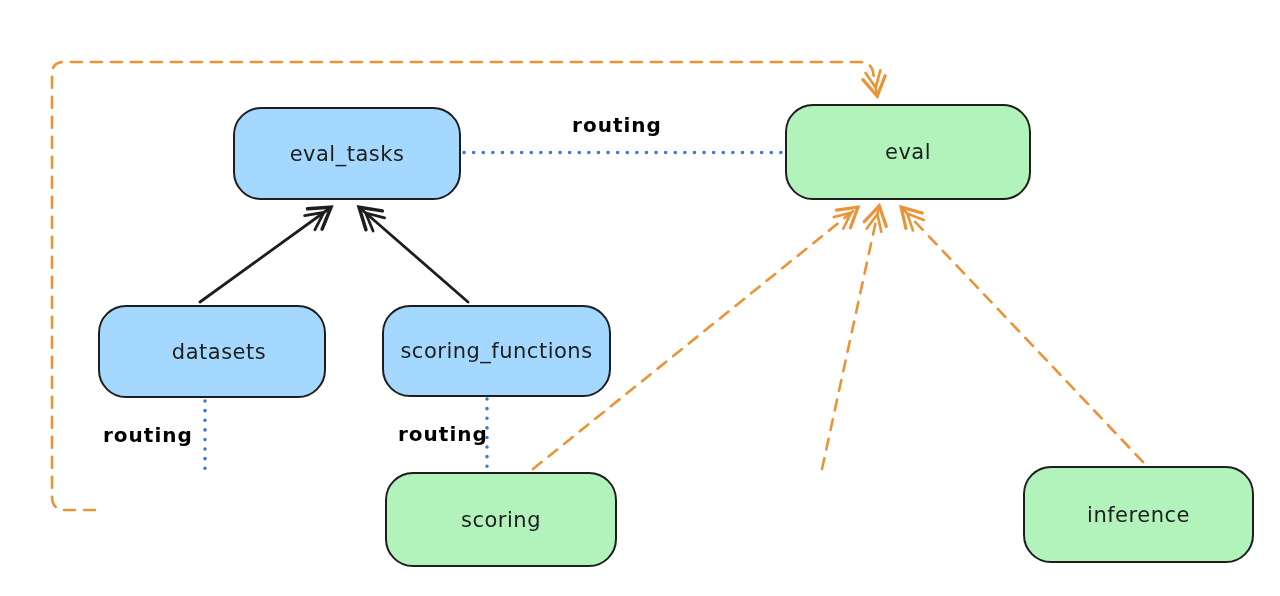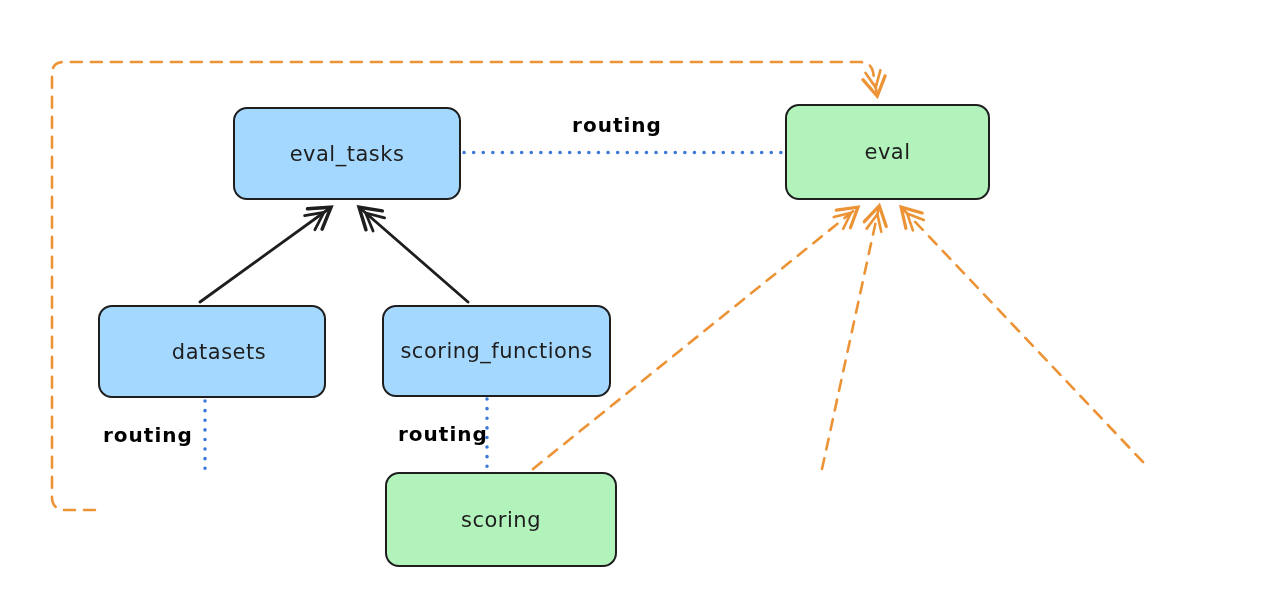--- a/index.html
+++ b/index.html
@@ -8,21 +8,21 @@
     width:1280px;height:596px;
     background:#ffffff;
     font-family:"DejaVu Sans", sans-serif;
     overflow:hidden;
   }
   .wires{position:absolute;left:0;top:0;width:1280px;height:596px;}
   .node{
     position:absolute;
     box-sizing:border-box;
     border:2.5px solid #1e1e1e;
-    border-radius:14px;
+    border-radius:28px;
     display:flex;align-items:center;justify-content:center;
     font-size:21px;color:#1e1e1e;letter-spacing:.5px;
     font-weight:500;
   }
   .node.blue{background:#a5d8ff;}
   .node.green{background:#b2f2bb;}
   .routing{
     position:absolute;
     font-size:20px;font-weight:bold;color:#000000;
     letter-spacing:1px;text-align:center;
@@ -55,38 +55,41 @@
 
     <path d="M 464 152.5 L 784 152.5" fill="none" stroke="#3a77d9" stroke-width="3.5" stroke-dasharray="0.1 9.5" stroke-linecap="round"></path>
     <path d="M 205 401 L 205 475" fill="none" stroke="#3a77d9" stroke-width="3.5" stroke-dasharray="0.1 9.5" stroke-linecap="round"></path>
     <path d="M 487 399 L 487 470" fill="none" stroke="#3a77d9" stroke-width="3.5" stroke-dasharray="0.1 9.5" stroke-linecap="round"></path>
   </svg>
 
   <div class="node blue" style="left:233px;top:107px;width:228px;height:93px;">
     <span>eval_tasks</span>
   </div>
 
-  <div class="node green" style="left:785px;top:104px;width:205px;height:96px;">
+  <div class="node green" style="left:785px;top:104px;width:246px;height:96px;">
     <span>eval</span>
   </div>
 
   <div class="node blue" style="left:98px;top:305px;width:228px;height:93px;padding-left:14px;">
     <span>datasets</span>
   </div>
 
   <div class="node blue" style="left:382px;top:305px;width:229px;height:92px;">
     <span>scoring_functions</span>
   </div>
 
 
   <div class="node green" style="left:385px;top:472px;width:232px;height:95px;">
     <span>scoring</span>
   </div>
 
 
+  <div class="node green" style="left:1023px;top:466px;width:231px;height:97px;">
+    <span>inference</span>
+  </div>
 
   <div class="routing" style="left:571px;top:113px;width:92px;">routing</div>
 
   <div class="routing" style="left:103px;top:423px;width:82px;">routing</div>
 
   <div class="routing" style="left:398px;top:422px;width:84px;">routing</div>
 
 </div>
 
 </body></html>

